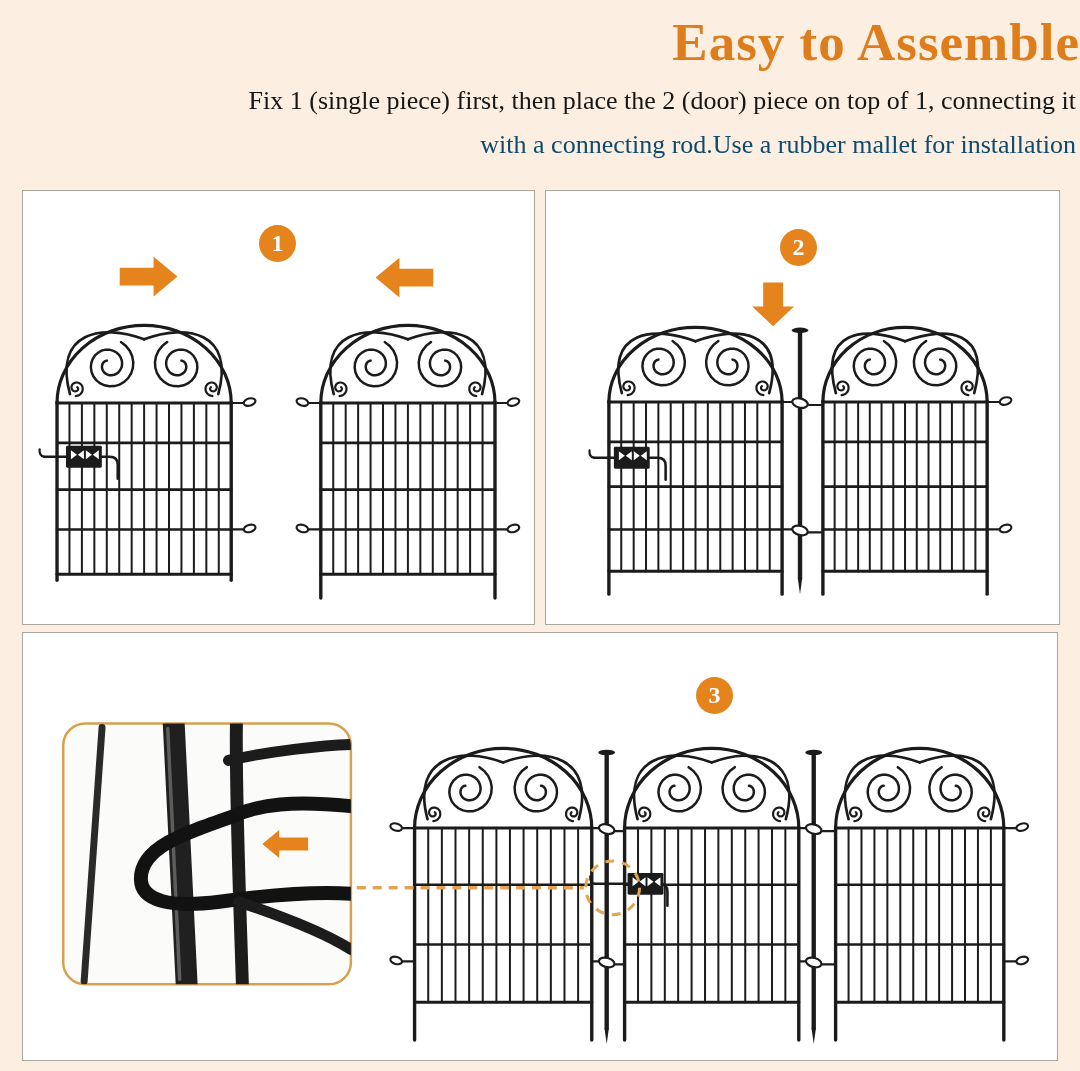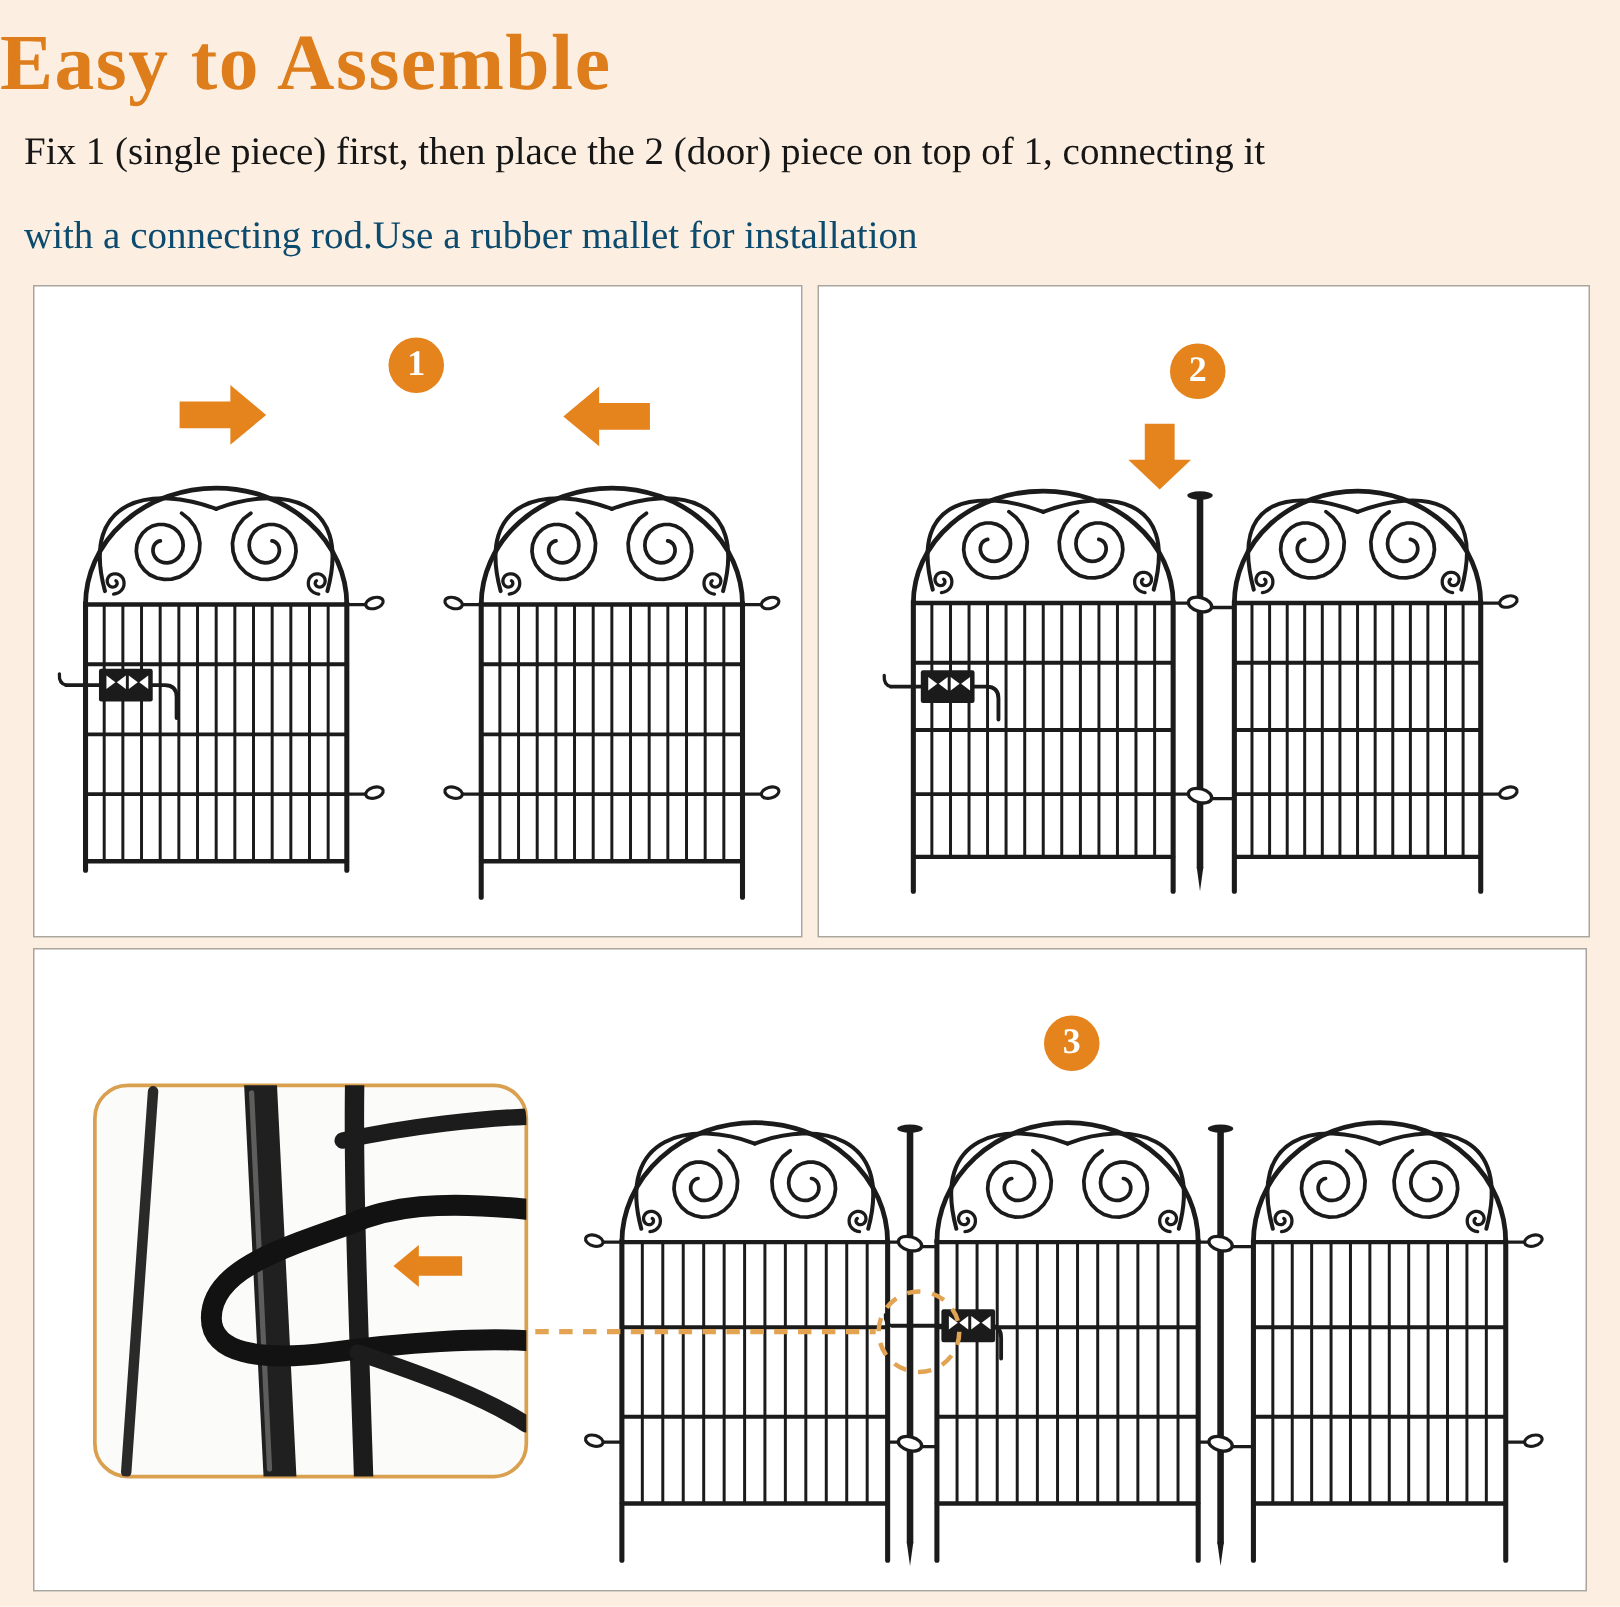--- a/index.html
+++ b/index.html
@@ -1,20 +1,20 @@
 <!DOCTYPE html>
 <html><head>
 <meta charset="utf-8">
 <style>
   html,body{margin:0;padding:0;}
   body{width:1080px;height:1071px;overflow:hidden;}
   .canvas{position:relative;width:1080px;height:1071px;font-family:"Liberation Serif",serif;overflow:hidden;}
-  .header{position:absolute;top:0;left:0;width:100%;text-align:left;}
+  .header{position:absolute;top:0;left:0;width:100%;text-align:right;}
   .title{margin:12px 0 0 0;font-size:53px;font-weight:bold;letter-spacing:1px;}
-  .sub{margin:16px;font-size:26px;line-height:40px;color:#161616;}
+  .sub{margin:4px;font-size:26px;line-height:40px;color:#161616;}
   .sub.first{margin-top:9px;}
   .panel{position:absolute;background:#fff;border:1px solid #aaa59d;box-sizing:border-box;}
   .p1{left:22px;top:190px;width:513px;height:435px;}
   .p2{left:545px;top:190px;width:515px;height:435px;}
   .p3{left:22px;top:632px;width:1036px;height:429px;}
   .panel svg{position:absolute;left:0;top:0;width:100%;height:100%;}
   .badge{position:absolute;width:37px;height:37px;border-radius:50%;color:#fff;
          font-weight:bold;font-size:24px;display:flex;align-items:center;justify-content:center;
          font-family:"Liberation Serif",serif;}
   .b1{left:236px;top:34px;}

